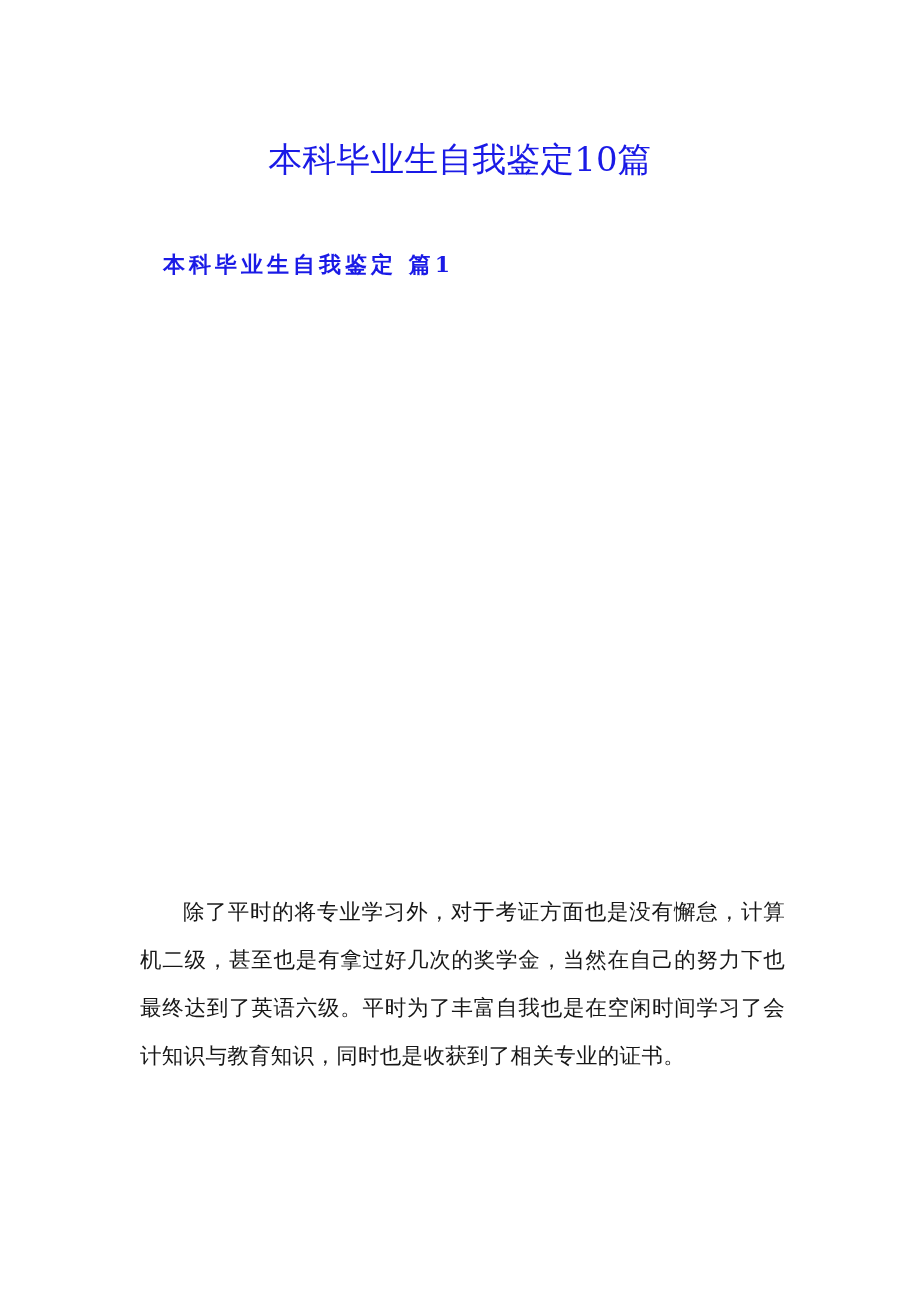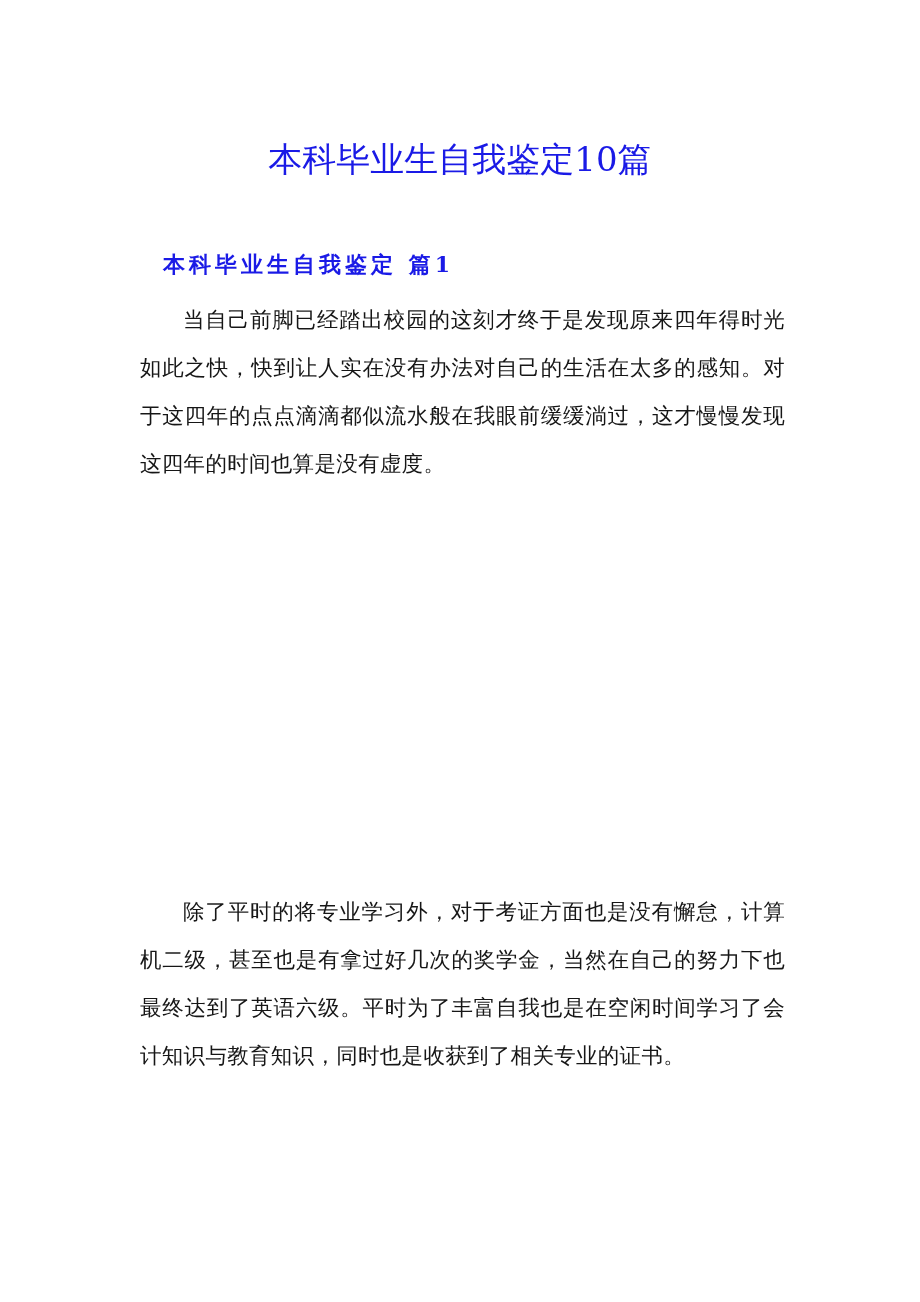--- a/index.html
+++ b/index.html
@@ -68,20 +68,19 @@
     }
   </style>
 </head>
 <body>
 
 <div class="page">
   <h1 class="doc-title">本科毕业生自我鉴定10篇</h1>
 
   <h2 class="sub-title">本科毕业生自我鉴定 篇1</h2>
 
-  <p class="para" style="top: 296px;">当自己前脚已经踏出校园的这刻才终于是发现原来四年得时光如此之快，快到让人实在没有办法对自己的生活在太多的感知。对于这四年的点点滴滴都似流水般在我眼前缓缓淌过，这才慢慢发现这四年的时间也算是没有虚度。</p>
 
 
 
 
   <p class="para" style="top: 888px;">除了平时的将专业学习外，对于考证方面也是没有懈怠，计算机二级，甚至也是有拿过好几次的奖学金，当然在自己的努力下也最终达到了英语六级。平时为了丰富自我也是在空闲时间学习了会计知识与教育知识，同时也是收获到了相关专业的证书。</p>
 
 </div>
 
 </body></html>

